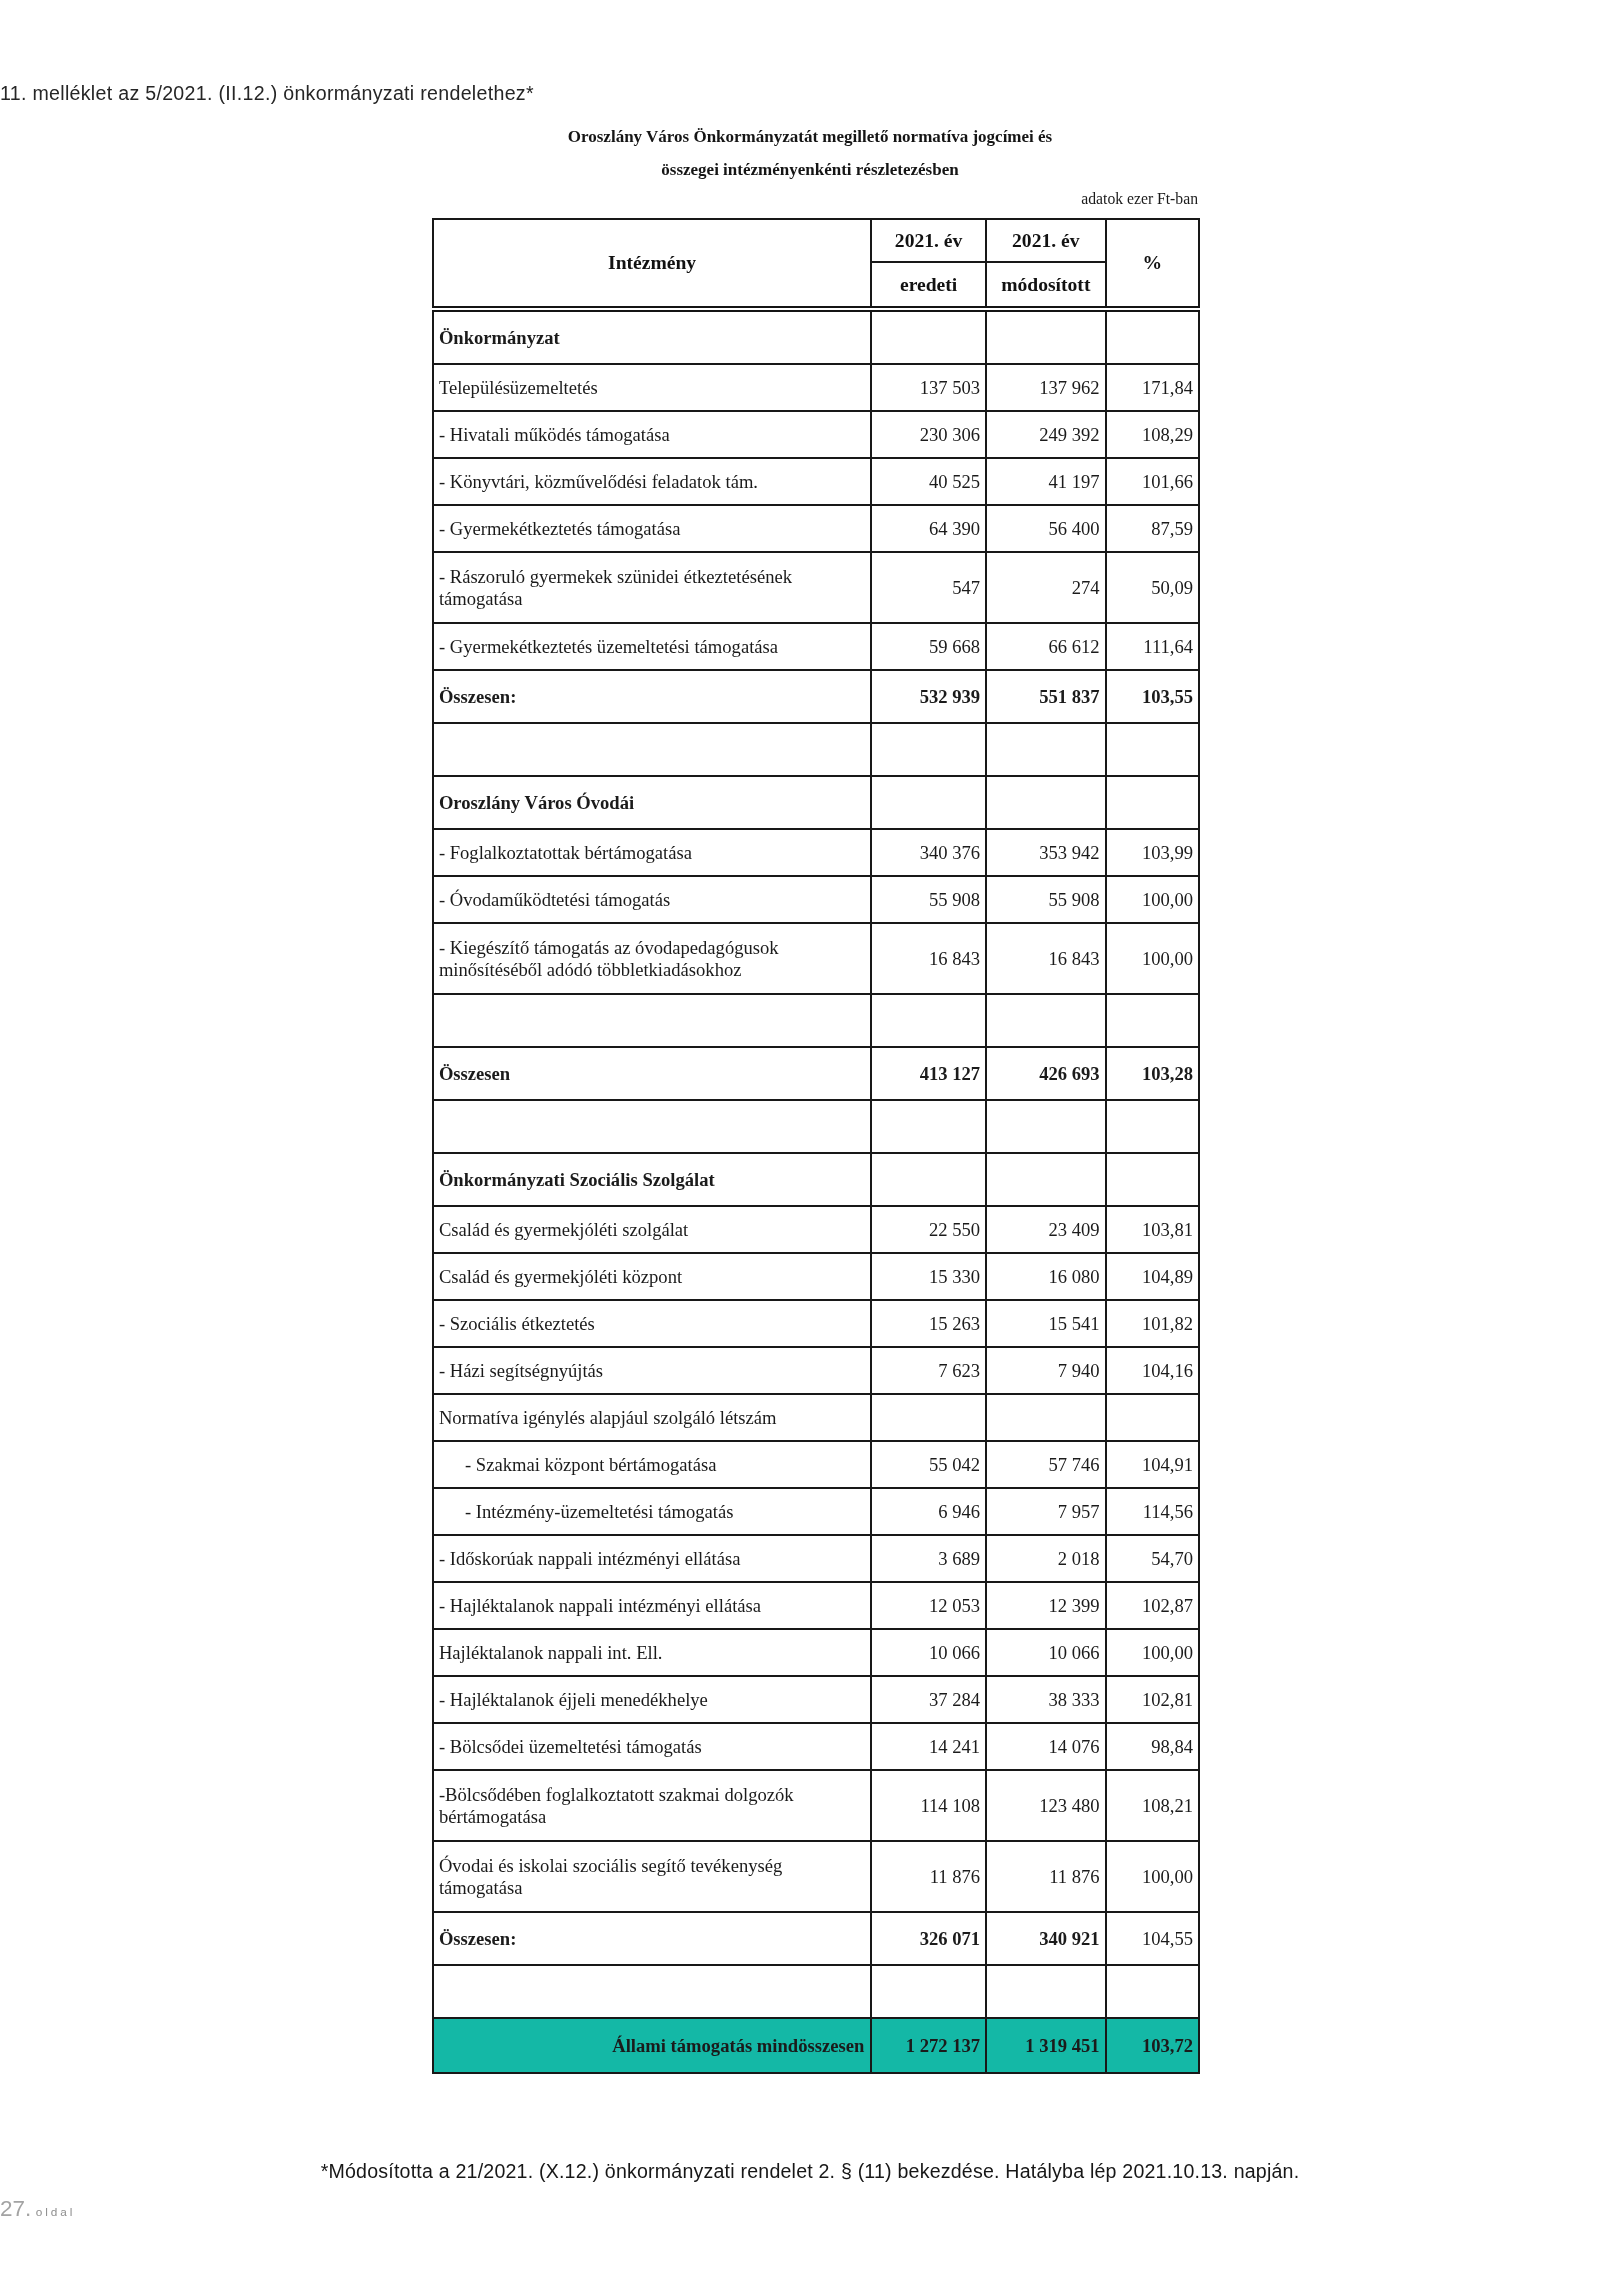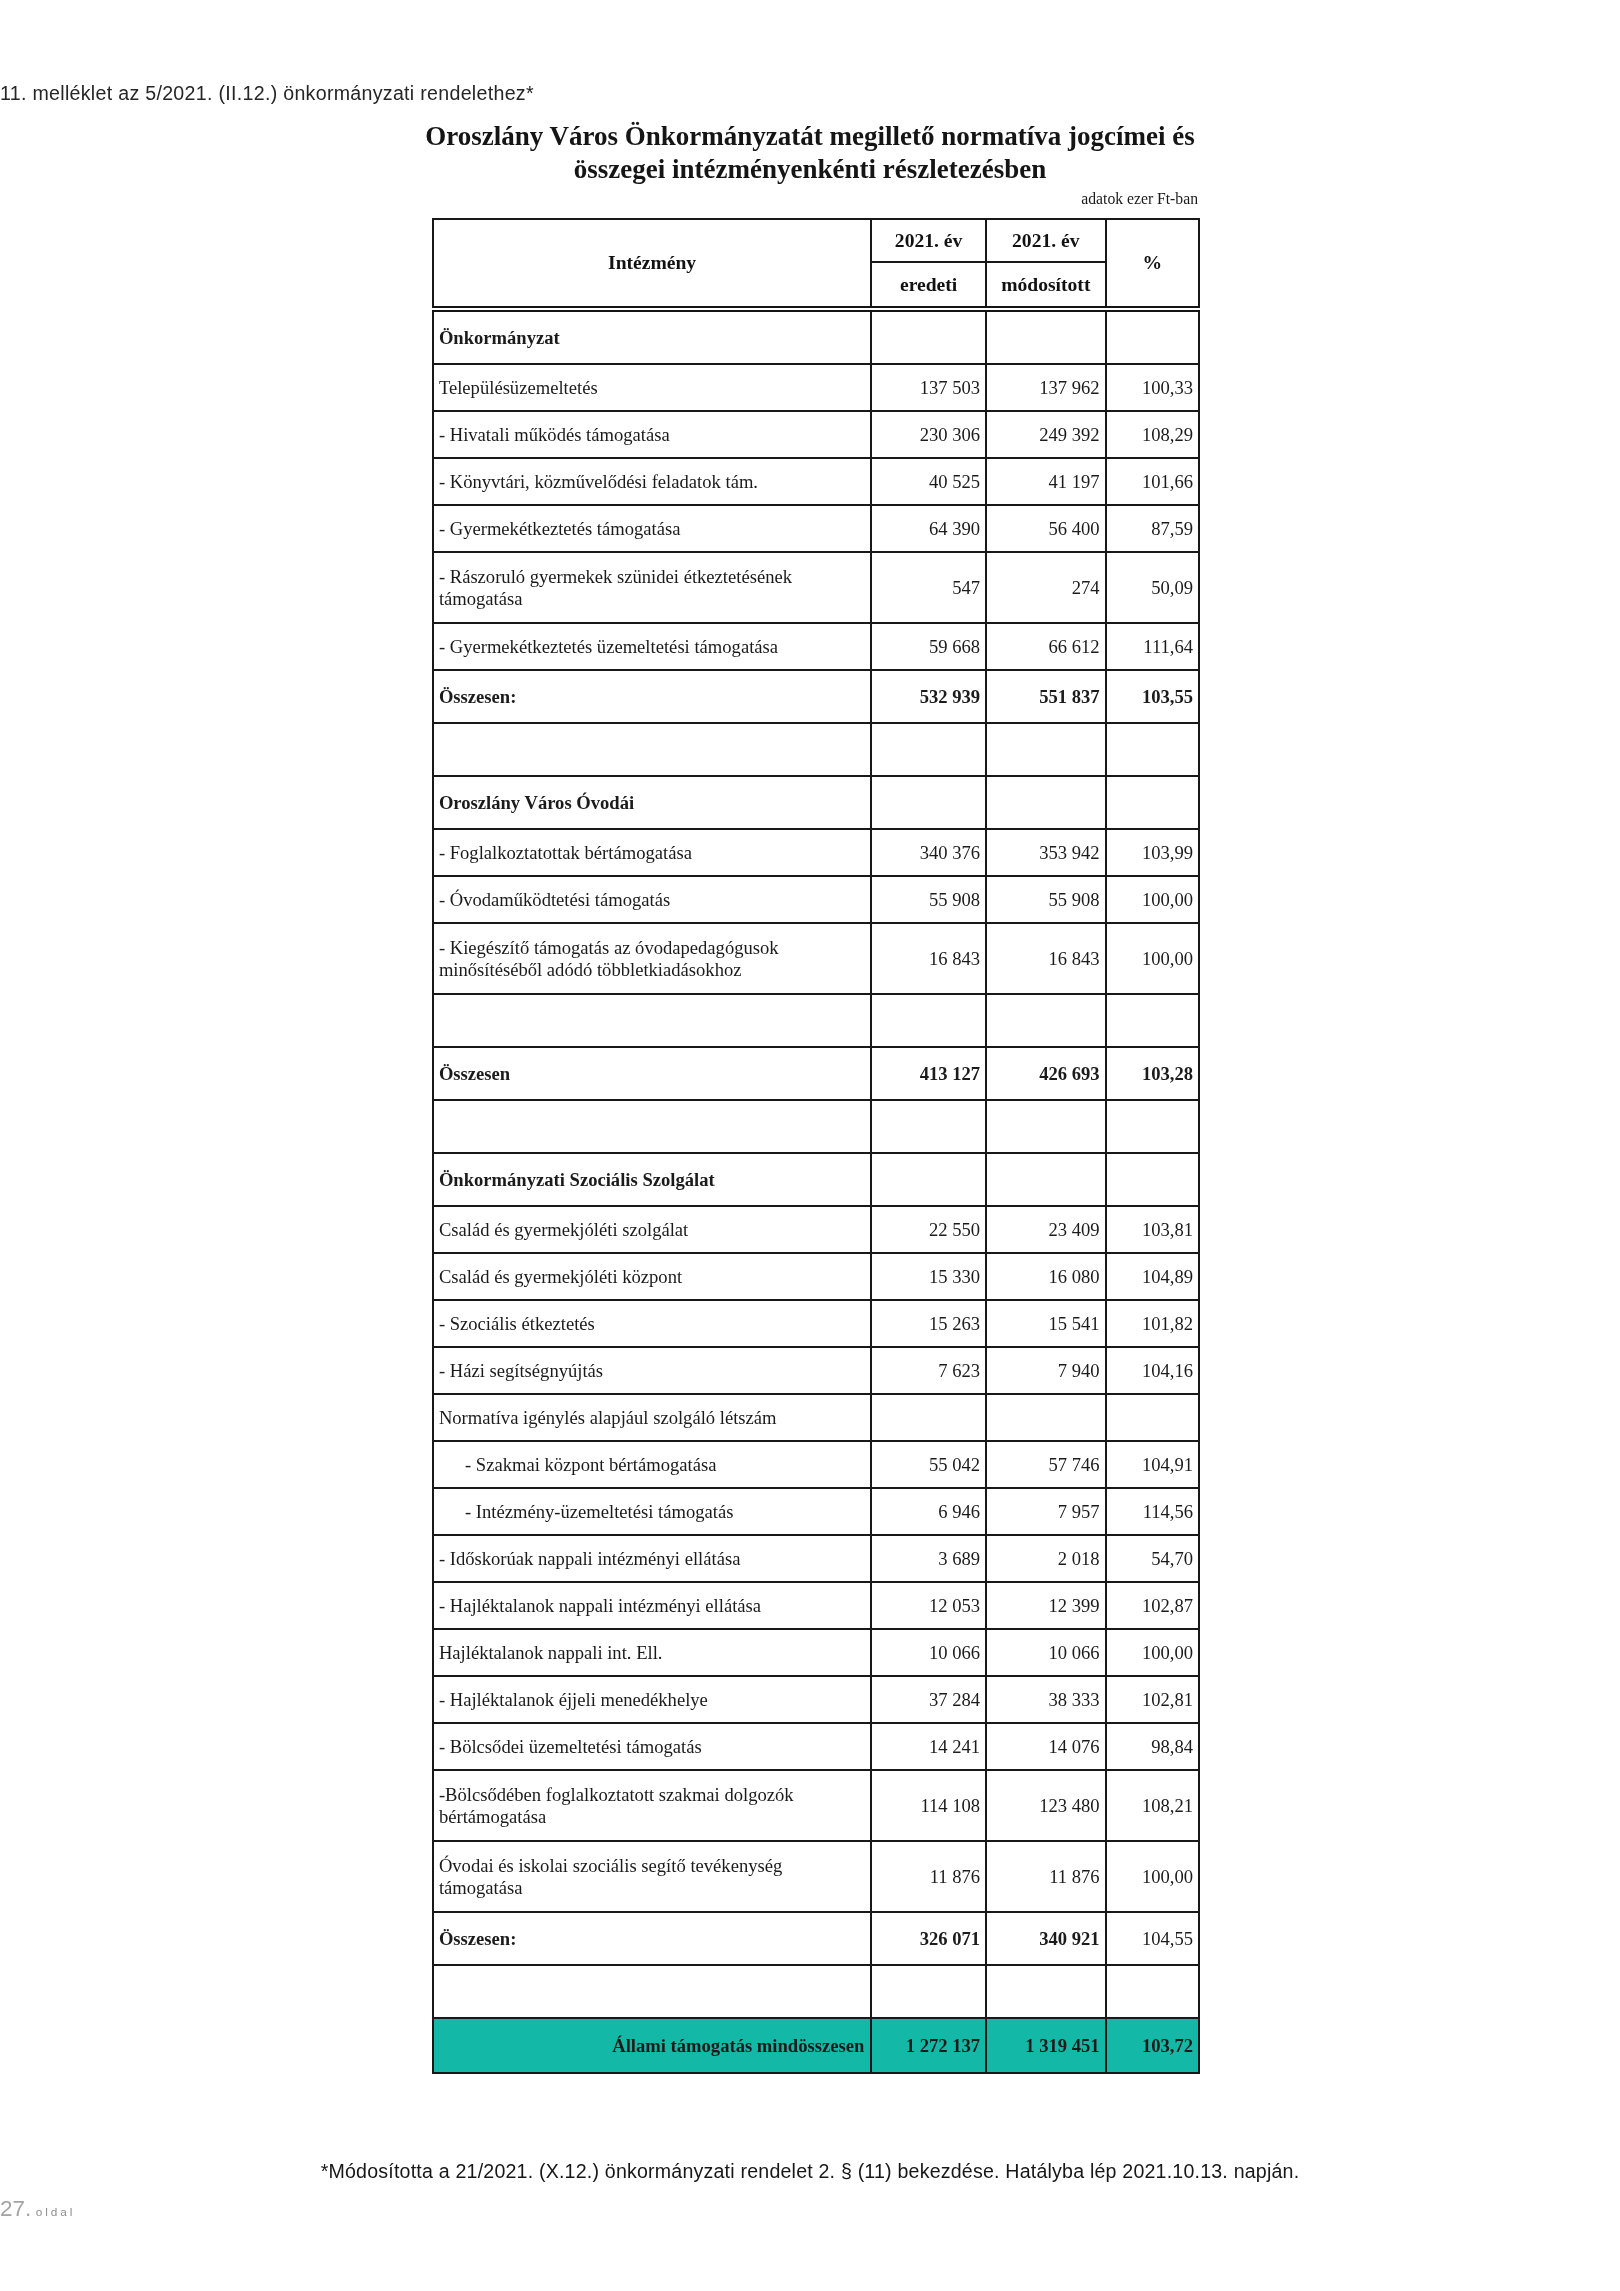--- a/index.html
+++ b/index.html
@@ -26,21 +26,21 @@
     color: #262626;
     letter-spacing: 0.3px;
   }
   .doc-title {
     position: absolute;
     top: 120px;
     left: 0;
     width: 100%;
     text-align: center;
     font-weight: bold;
-    font-size: 27px;
+    font-size: 17px;
     line-height: 33px;
     color: #151515;
   }
   .units-note {
     position: absolute;
     top: 190px;
     left: 432px;
     width: 766px;
     text-align: right;
     font-size: 15.7px;
@@ -177,21 +177,21 @@
         <tr class="r-section">
           <td class="label">Önkormányzat</td>
           <td class="num"></td>
           <td class="num"></td>
           <td class="pct"></td>
         </tr>
         <tr class="r-item">
           <td class="label">Településüzemeltetés</td>
           <td class="num">137 503</td>
           <td class="num">137 962</td>
-          <td class="pct">100,33</td>
+          <td class="pct">171,84</td>
         </tr>
         <tr class="r-item">
           <td class="label">- Hivatali működés támogatása</td>
           <td class="num">230 306</td>
           <td class="num">249 392</td>
           <td class="pct">108,29</td>
         </tr>
         <tr class="r-item">
           <td class="label">- Könyvtári, közművelődési feladatok tám.</td>
           <td class="num">40 525</td>

